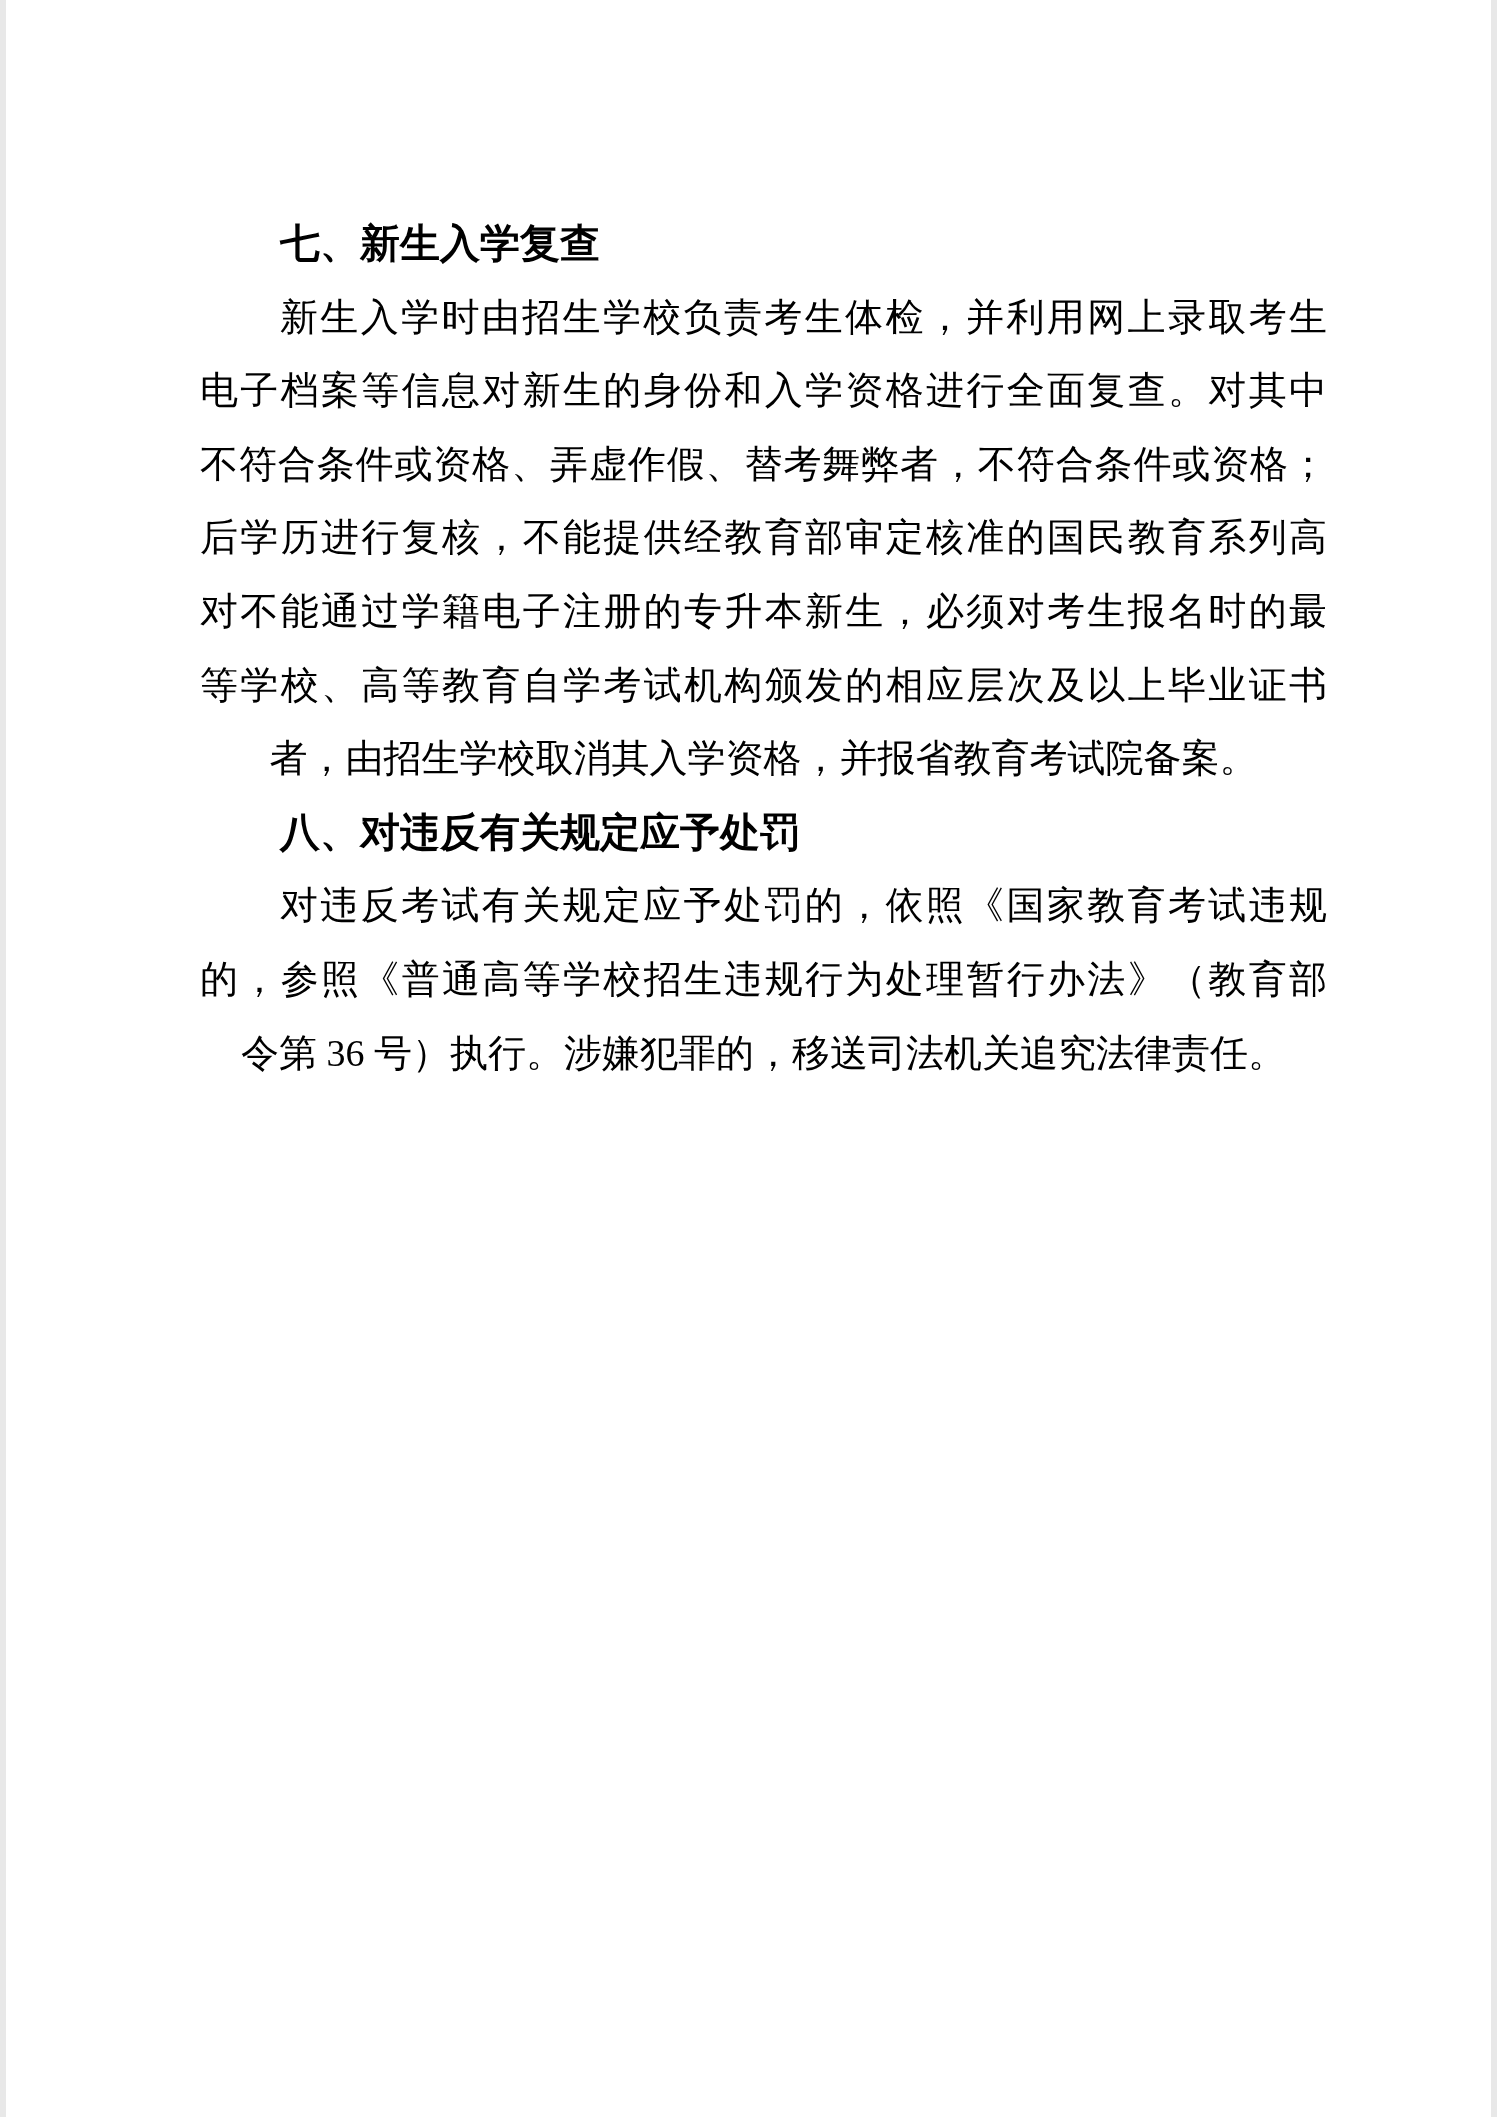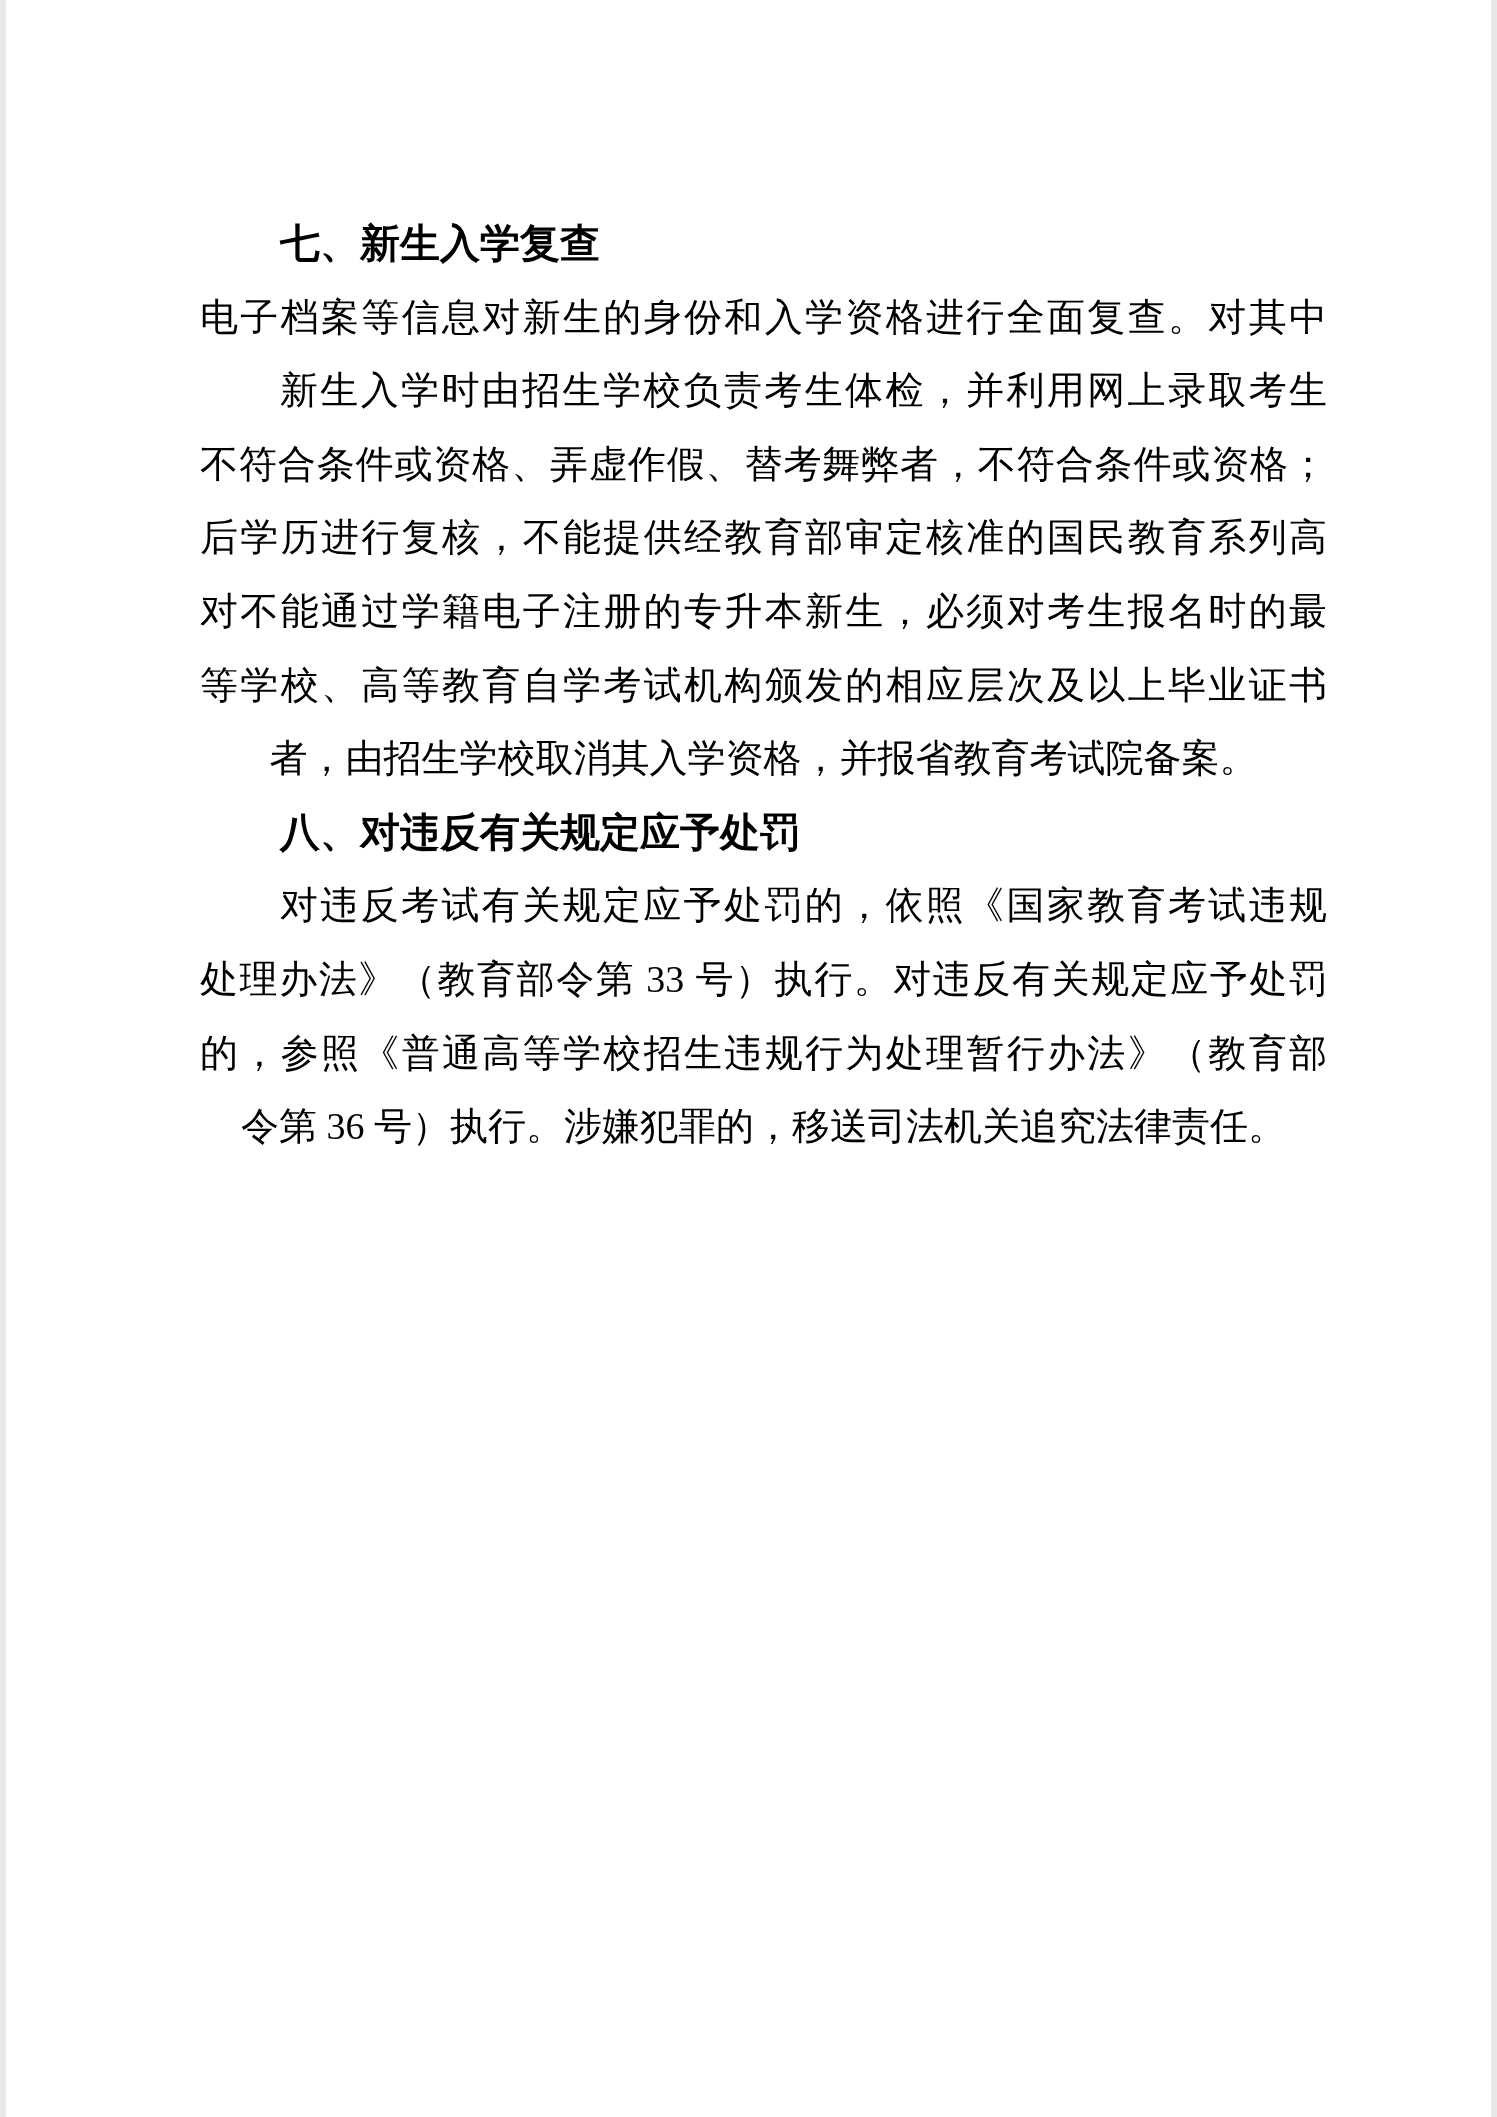--- a/index.html
+++ b/index.html
@@ -50,29 +50,28 @@
   }
 </style>
 </head>
 <body>
 
 <div class="page">
   <div class="doc">
 
     <h2 class="hd">七、新生入学复查</h2>
 
+    <div class="ln just ind">新生入学时由招生学校负责考生体检，并利用网上录取考生</div>
     <div class="ln just">电子档案等信息对新生的身份和入学资格进行全面复查。对其中</div>
-    <div class="ln just ind">新生入学时由招生学校负责考生体检，并利用网上录取考生</div>
     <div class="ln just">不符合条件或资格、弄虚作假、替考舞弊者，不符合条件或资格；</div>
     <div class="ln just">后学历进行复核，不能提供经教育部审定核准的国民教育系列高</div>
     <div class="ln just">对不能通过学籍电子注册的专升本新生，必须对考生报名时的最</div>
     <div class="ln just">等学校、高等教育自学考试机构颁发的相应层次及以上毕业证书</div>
     <div class="ln">者，由招生学校取消其入学资格，并报省教育考试院备案。</div>
 
     <h2 class="hd">八、对违反有关规定应予处罚</h2>
 
     <div class="ln just ind">对违反考试有关规定应予处罚的，依照《国家教育考试违规</div>
-    <div class="ln just">处理办法》（教育部令第 33 号）执行。对违反有关规定应予处罚</div>
     <div class="ln just">的，参照《普通高等学校招生违规行为处理暂行办法》（教育部</div>
     <div class="ln">令第 36 号）执行。涉嫌犯罪的，移送司法机关追究法律责任。</div>
 
   </div>
 </div>
 
 </body></html>

